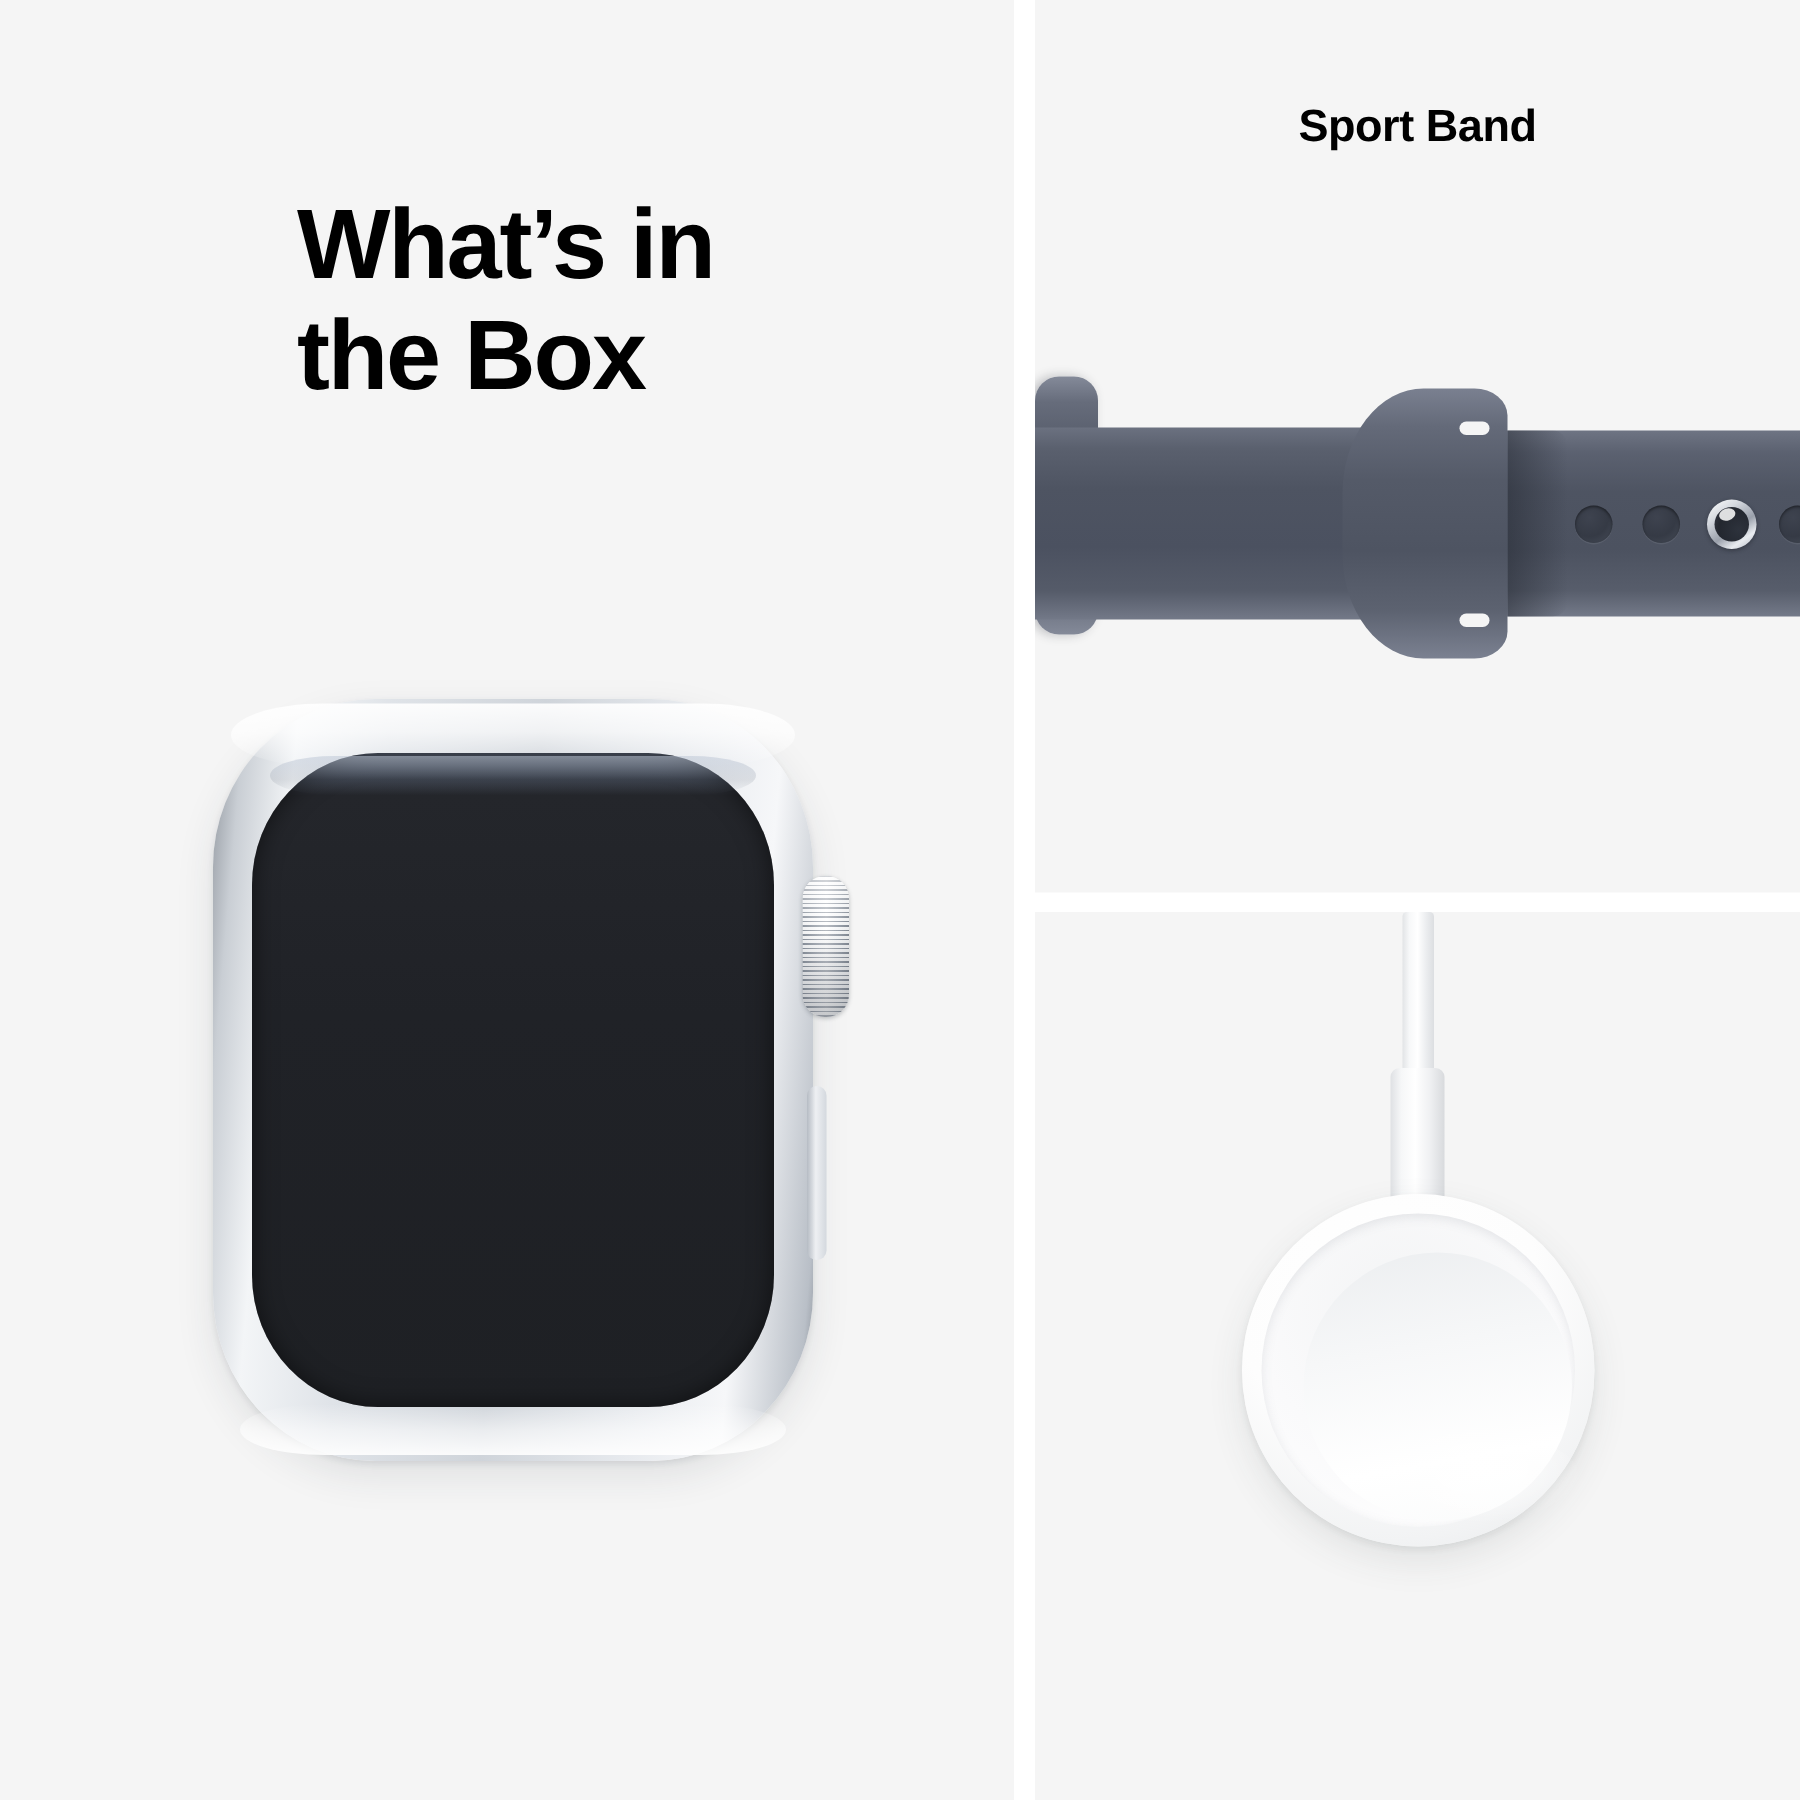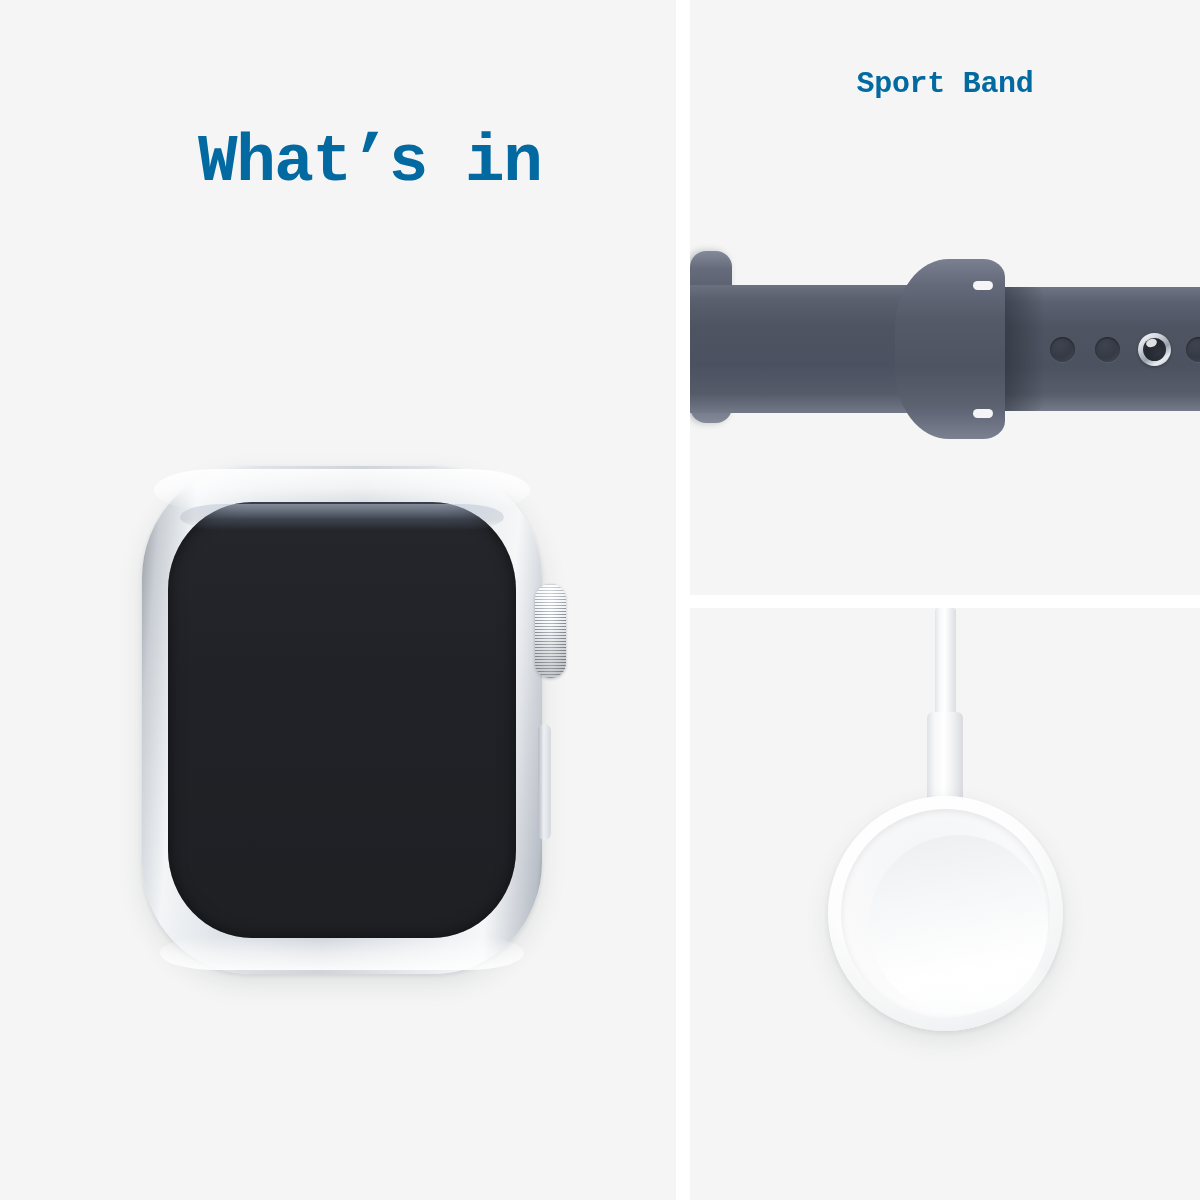--- a/index.html
+++ b/index.html
@@ -26,26 +26,25 @@
     background: #f5f5f5;
     overflow: hidden;
   }
   #panel-box      { left: 0;    top: 0;   width: 676px; height: 1200px; }
   #panel-band     { left: 690px; top: 0;   width: 510px; height: 595px; }
   #panel-charger  { left: 690px; top: 608px; width: 510px; height: 592px; }
 
   
   .heading {
     position: absolute;
-    color: #0369a1;
+    color: #000000;
     font-weight: bold;
     letter-spacing: -0.022em;
     line-height: 1.12;
     margin: 0;
-    font-family: Liberation Mono, monospace;
   }
   #title-whats-in-the-box {
     left: 198px;
     top: 126px;
     width: 400px;
     font-size: 66px;
     text-align: left;
   }
   #title-sport-band {
     left: 0;
@@ -361,20 +360,21 @@
 </style>
 </head>
 <body>
 
 <div id="page">
 
   <div class="panel" id="panel-box">
 
     <h1 class="heading" id="title-whats-in-the-box">
       <span>What’s in</span><br>
+      <span>the Box</span>
     </h1>
 
     <div id="watch">
       <div id="watch-case">
         <div id="watch-case-top-gloss"></div>
         <div id="watch-case-bottom-gloss"></div>
         <div id="watch-screen">
           <div id="watch-screen-gloss"></div>
         </div>
       </div>

